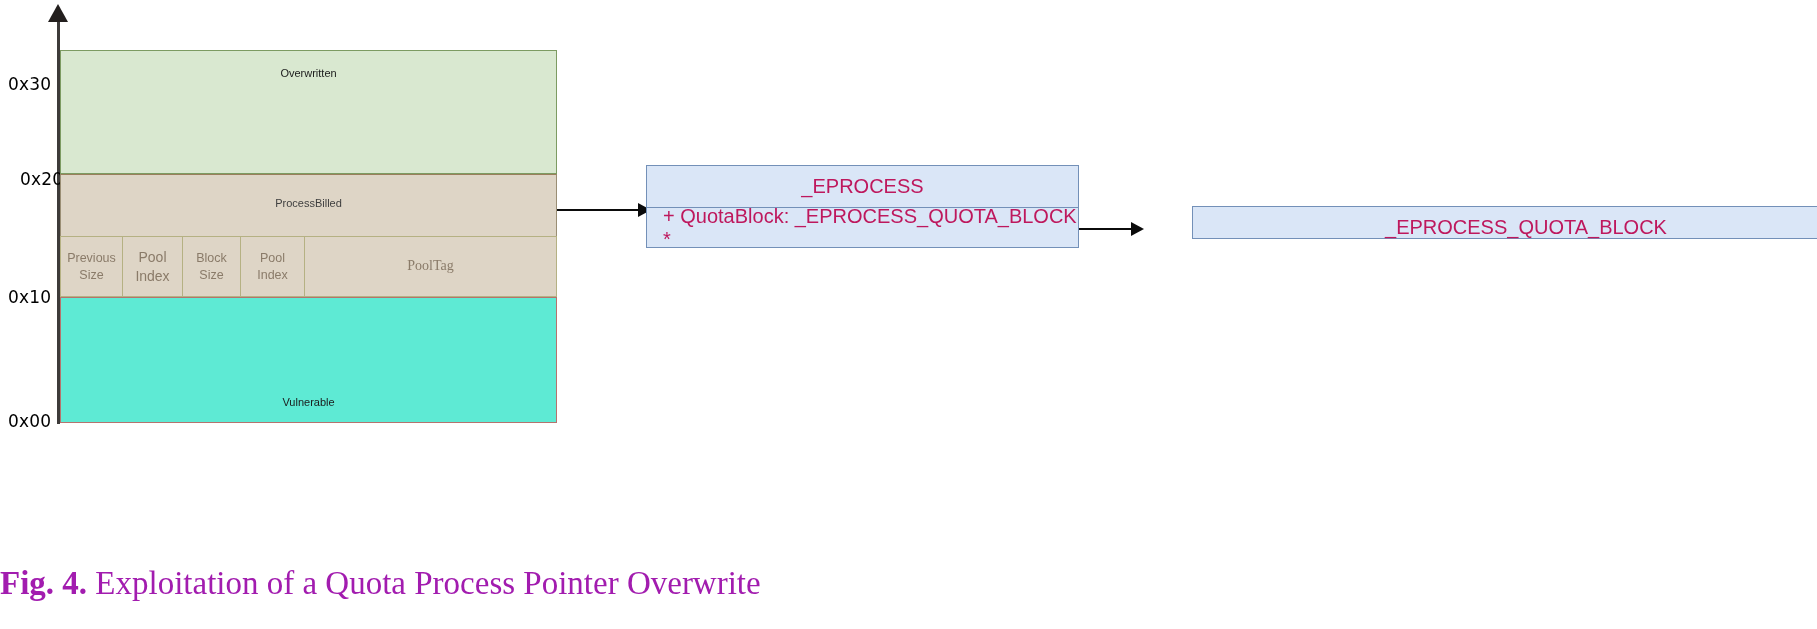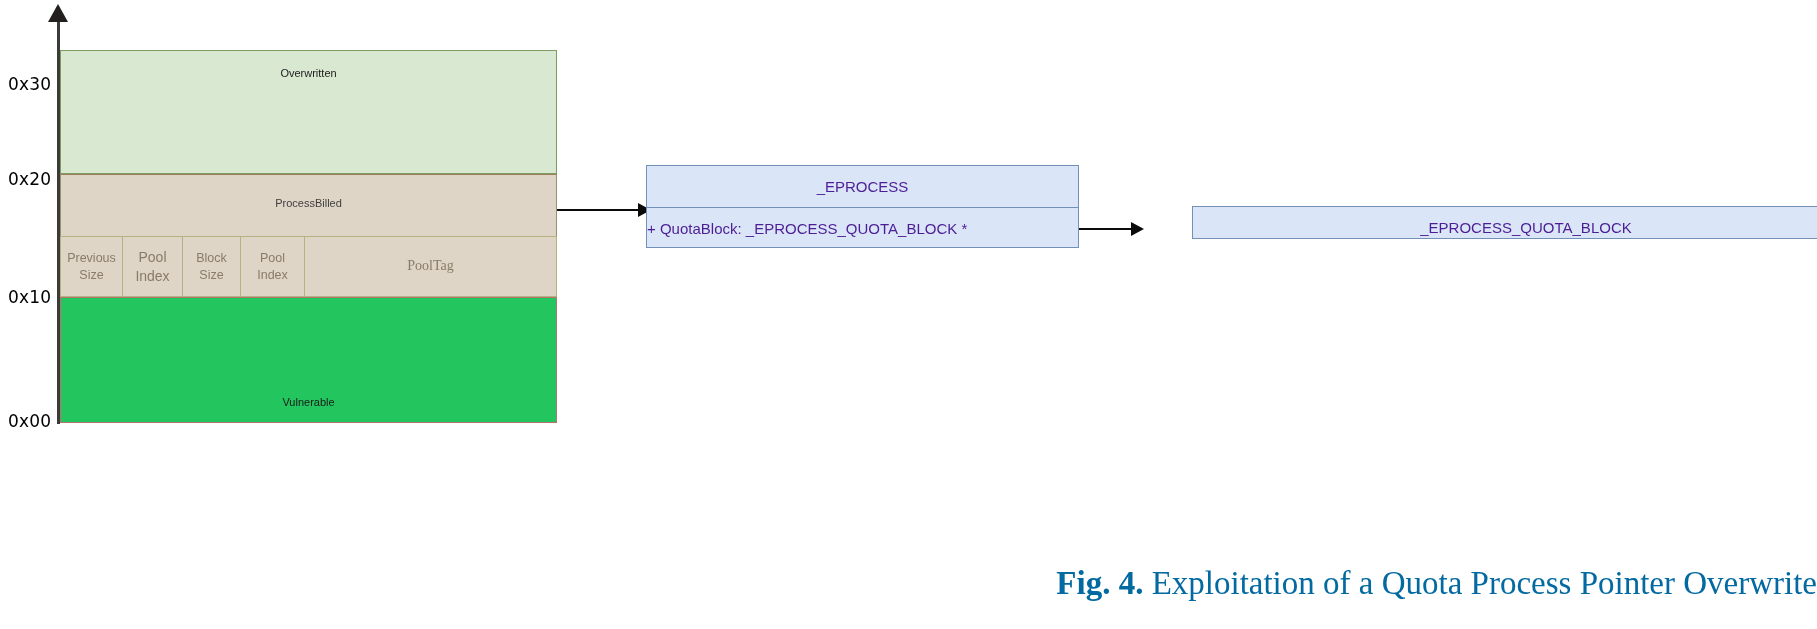--- a/index.html
+++ b/index.html
@@ -19,21 +19,21 @@
   
   .memblock{position:absolute;box-sizing:border-box;}
   .seg-overwritten{left:60px;top:50px;width:497px;height:124px;
       background:#d9e8d0;border:1px solid #7d9b62;}
   .seg-processbilled{left:60px;top:174px;width:497px;height:62px;
       background:#ded5c6;border-left:1px solid #9a8e74;border-right:1px solid #9a8e74;
       border-top:1px solid #9a7f5c;}
   .seg-poolheader{left:60px;top:236px;width:497px;height:61px;
       background:#ded5c6;border:1px solid #b5b183;display:flex;align-items:flex-end;}
   .seg-vulnerable{left:60px;top:297px;width:497px;height:126px;
-      background:#22c55e;border:1px solid #b5736e;}
+      background:#5eead4;border:1px solid #b5736e;}
 
   .seg-label{position:absolute;left:0;right:0;text-align:center;
       font-size:11px;color:#1b1b1b;}
   .seg-label.muted{color:#404040;}
 
   .ov-label{top:16px;}
   .pb-label{top:22px;}
   .vul-label{top:98px;}
 
   
@@ -60,44 +60,44 @@
 
   .arrow1-shaft{left:557px;top:209px;width:85px;}
   .arrow1-head{left:638px;top:203px;}
   .arrow2-shaft{left:1079px;top:228px;width:55px;}
   .arrow2-head{left:1131px;top:222px;}
 
   
   .umlbox{position:absolute;box-sizing:border-box;background:#dae6f7;
       border:1px solid #7390b8;}
   .uml-row{box-sizing:border-box;height:41px;display:flex;align-items:center;
-      font-size:15px;color:#4c1d95;}
+      font-size:20px;color:#be185d;}
   .uml-row.center{justify-content:center;}
-  .uml-row.left{justify-content:flex-start;padding-left:0;}
+  .uml-row.left{justify-content:flex-start;padding-left:16px;}
   .uml-divider{border-top:1px solid #7390b8;}
 
   .box-eprocess{left:646px;top:165px;width:433px;height:83px;}
   .box-quota{left:1192px;top:206px;width:668px;height:33px;}
 
   
-  .caption{position:absolute;left:0;top:565px;width:1817px;text-align:right;
-      font-family:"Liberation Serif",serif;font-size:33px;color:#0369a1;}
+  .caption{position:absolute;left:0;top:565px;width:1817px;text-align:left;
+      font-family:"Liberation Serif",serif;font-size:33px;color:#a21caf;}
   .caption b{font-weight:700;}
   .caption .cap-body{font-weight:400;}
 </style>
 </head>
 <body>
 
 <div id="stage">
 
   <div class="axis-line"></div>
   <div class="axis-arrow"></div>
 
   <div class="tick-label" style="top:46px;margin-top:28px;">0x30</div>
-  <div class="tick-label" style="top:169px;">0x20</div>
+  <div class="tick-label" style="top:169px;margin-left:12px;">0x20</div>
   <div class="tick-label" style="top:287px;">0x10</div>
   <div class="tick-label" style="top:411px;">0x00</div>
 
   <div class="memblock seg-overwritten">
     <div class="seg-label ov-label">Overwritten</div>
   </div>
 
   <div class="memblock seg-processbilled">
     <div class="seg-label muted pb-label">ProcessBilled</div>
   </div>

